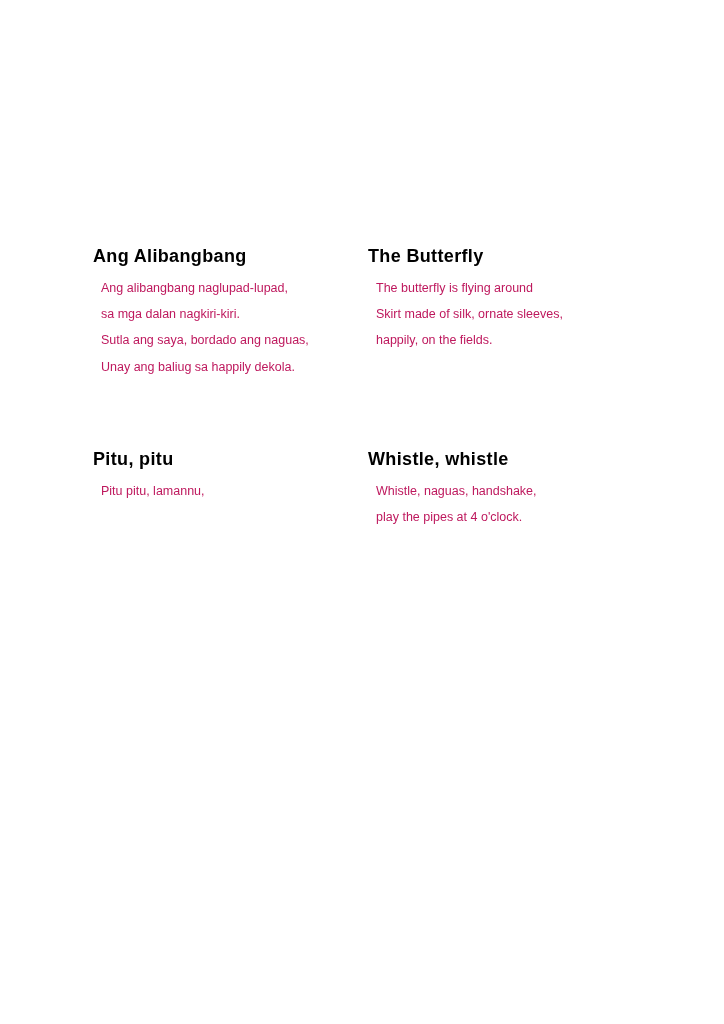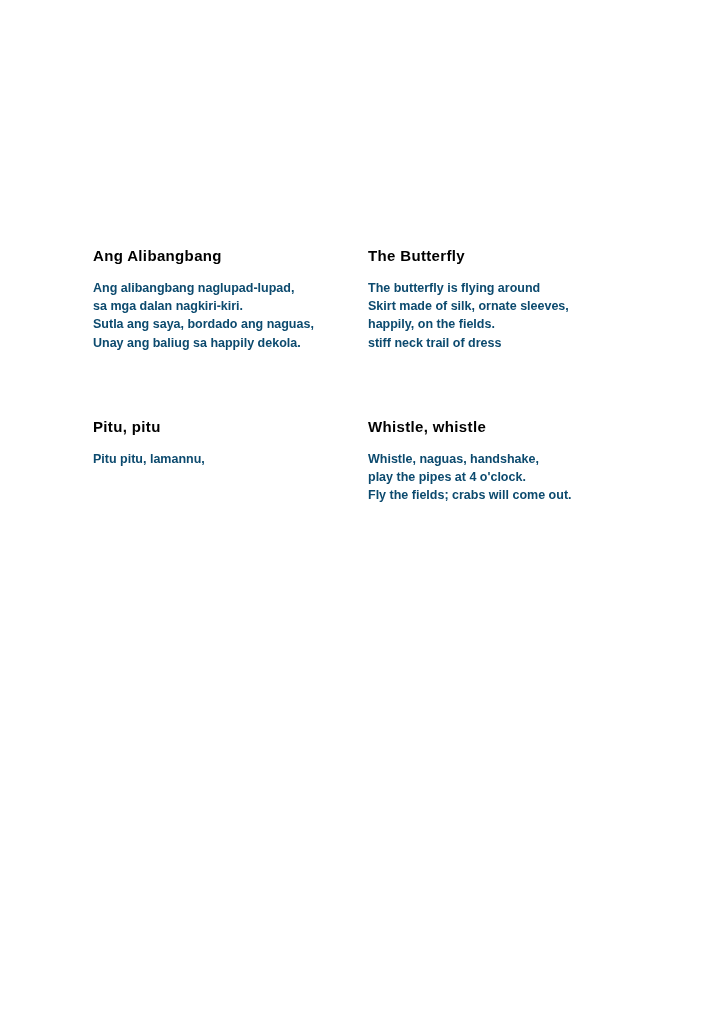--- a/index.html
+++ b/index.html
@@ -44,33 +44,33 @@
   }
   .col-left {
     width: 275px;
     flex: 0 0 275px;
   }
   .col-right {
     width: 265px;
     flex: 0 0 265px;
   }
   .poem-title {
-    font-size: 15px;
+    font-size: 18px;
     font-weight: bold;
     letter-spacing: 0.35px;
     line-height: 16px;
     margin: 0 0 15px 0;
     color: #000000;
   }
   .poem-line {
     font-size: 12.5px;
-    font-weight: bold;
+    font-weight: normal;
     line-height: 18.2px;
-    margin: 0;
-    color: #0c4a6e;
+    margin: 8px;
+    color: #be185d;
     white-space: pre-wrap;
   }
 </style>
 </head>
 <body>
 
 <div class="page">
   <div class="content">
 
     <div class="poem-block">
@@ -80,34 +80,32 @@
           <p class="poem-line">Ang alibangbang naglupad-lupad,</p>
           <p class="poem-line">sa mga dalan nagkiri-kiri.</p>
           <p class="poem-line">Sutla ang saya, bordado ang naguas,</p>
           <p class="poem-line">Unay ang baliug sa happily dekola.</p>
         </div>
         <div class="col-right">
           <p class="poem-title">The Butterfly</p>
           <p class="poem-line">The butterfly is flying around</p>
           <p class="poem-line">Skirt made of silk, ornate sleeves,</p>
           <p class="poem-line">happily, on the fields.</p>
-          <p class="poem-line">stiff neck trail of dress</p>
         </div>
       </div>
     </div>
 
     <div class="poem-block">
       <div class="columns">
         <div class="col-left">
           <p class="poem-title">Pitu, pitu</p>
           <p class="poem-line">Pitu pitu, lamannu,</p>
         </div>
         <div class="col-right">
           <p class="poem-title">Whistle, whistle</p>
           <p class="poem-line">Whistle, naguas, handshake,</p>
           <p class="poem-line">play the pipes at 4 o'clock.</p>
-          <p class="poem-line">Fly the fields; crabs will come out.</p>
         </div>
       </div>
     </div>
 
   </div>
 </div>
 
 </body></html>

